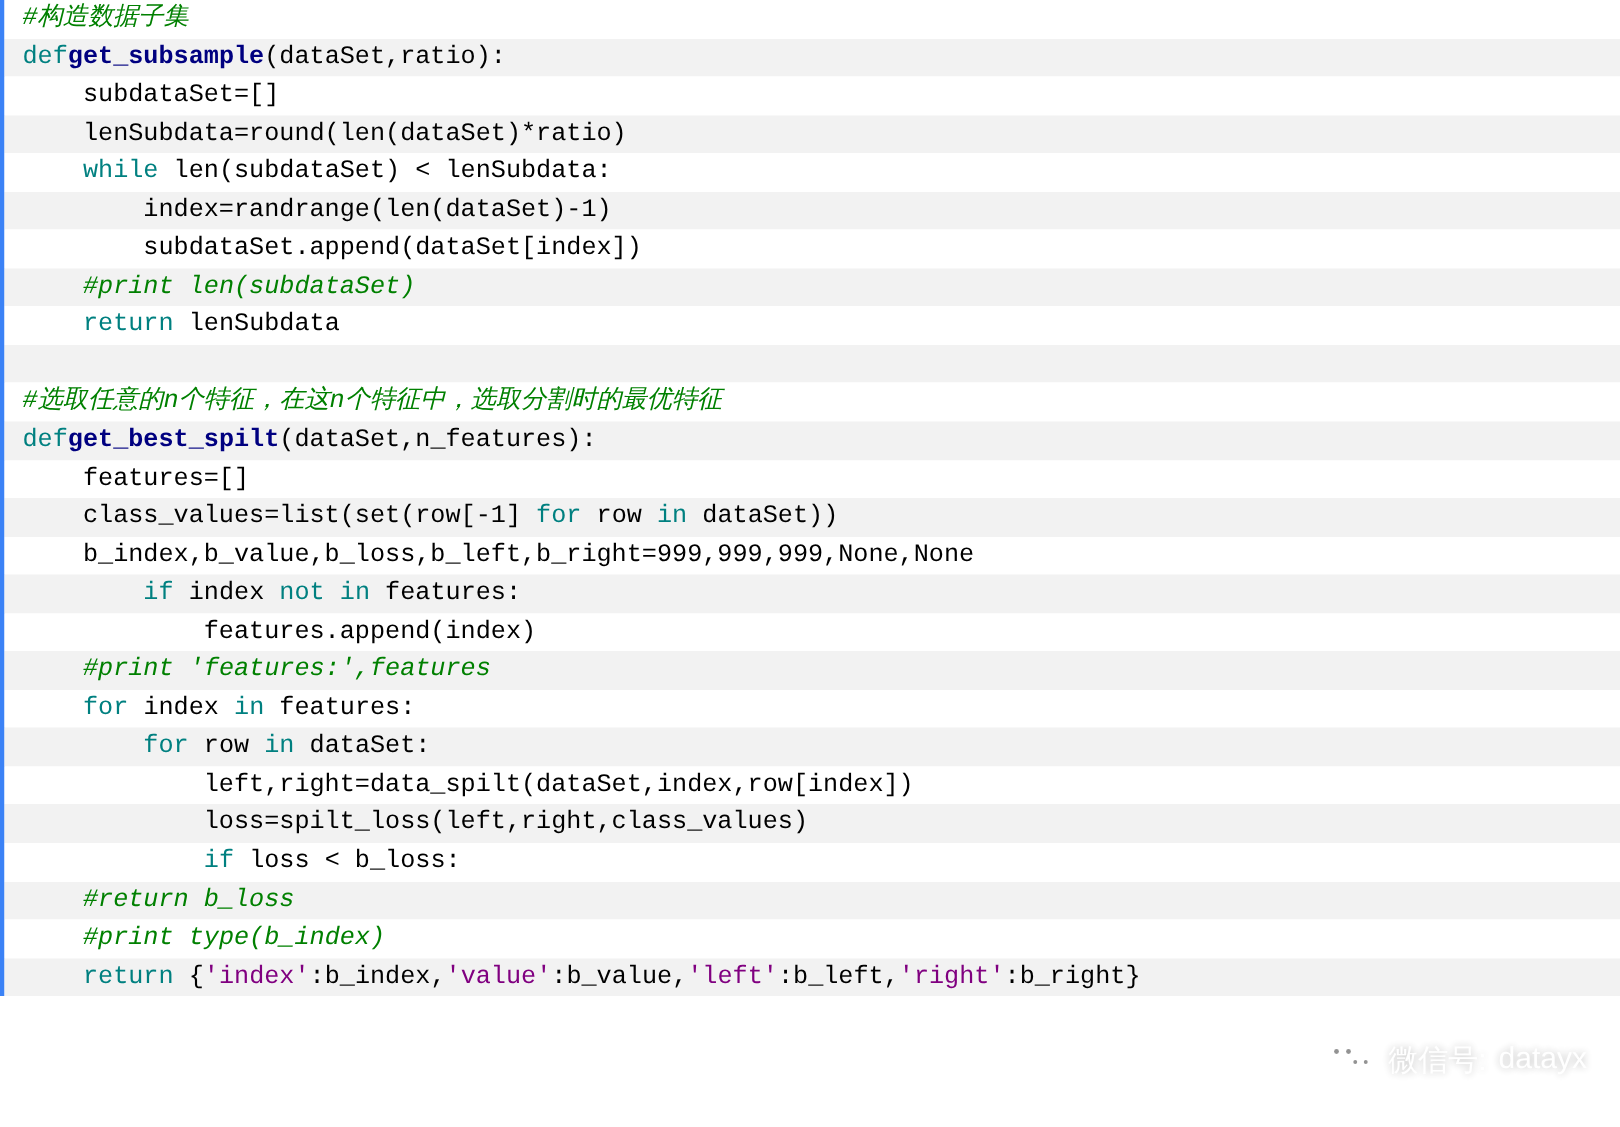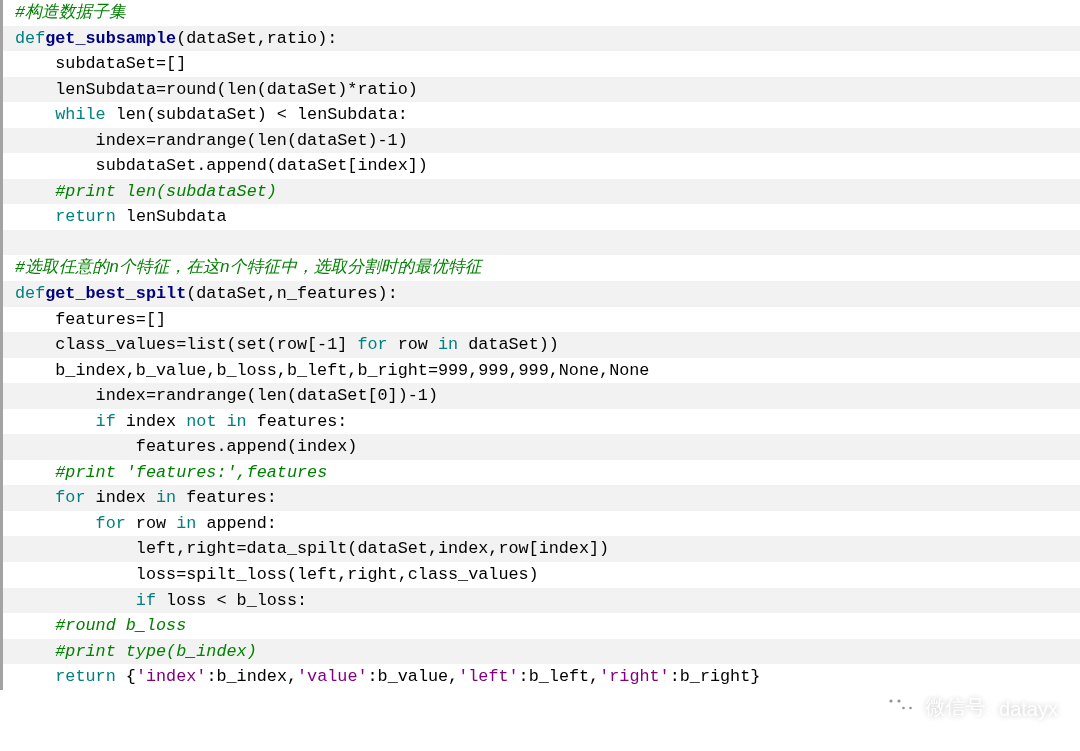--- a/index.html
+++ b/index.html
@@ -17,42 +17,42 @@
     padding: 0;
     width: 1080px;
     height: 751px;
     overflow: hidden;
     font-family: "Courier New", Courier, monospace;
     font-size: 16.8px;
     background: #fff;
     position: relative;
   }
   .code-wrap {
-    border-left: 3px solid #a3a3a3;
+    border-left: 3px solid #3b82f6;
     box-sizing: border-box;
   }
   .line {
     white-space: pre;
     padding-left: 12px;
     line-height: 25.55px;
     height: 25.55px;
     color: var(--black);
   }
   .line:nth-child(odd)  { background: var(--stripe-odd); }
   .line:nth-child(even) { background: var(--stripe-even); }
   .cmt { color: var(--green); font-style: italic; }
   .kw  { color: var(--blue); font-weight: normal; }
   .fn  { color: var(--darkblue); font-weight: bold; }
   .str { color: var(--purple); }
   .watermark {
     position: absolute;
     right: 22px;
     bottom: 30px;
     display: flex;
-    align-items: flex-end;
+    align-items: center;
     gap: 8px;
     color: #ffffff;
     font-family: Arial, "Microsoft YaHei", sans-serif;
     font-size: 20px;
     pointer-events: none;
     text-shadow: 0 0 6px rgba(0,0,0,0.3);
     opacity: 0.9;
   }
   .watermark svg { display:block; }
 </style>
@@ -68,30 +68,29 @@
     <div class="line"><span>        index=randrange(len(dataSet)-1)</span></div>
     <div class="line"><span>        subdataSet.append(dataSet[index])</span></div>
     <div class="line"><span>    </span><span class="cmt">#print len(subdataSet)</span></div>
     <div class="line"><span>    </span><span class="kw">return</span><span> lenSubdata</span></div>
     <div class="line">&nbsp;</div>
     <div class="line"><span class="cmt">#选取任意的n个特征，在这n个特征中，选取分割时的最优特征</span></div>
     <div class="line"><span class="kw">def</span><span></span><span class="fn">get_best_spilt</span><span>(dataSet,n_features):</span></div>
     <div class="line"><span>    features=[]</span></div>
     <div class="line"><span>    class_values=list(set(row[-1] </span><span class="kw">for</span><span> row </span><span class="kw">in</span><span> dataSet))</span></div>
     <div class="line"><span>    b_index,b_value,b_loss,b_left,b_right=999,999,999,None,None</span></div>
-    <div class="line"><span>        index=randrange(len(dataSet[0])-1)</span></div>
     <div class="line"><span>        </span><span class="kw">if</span><span> index </span><span class="kw">not in</span><span> features:</span></div>
     <div class="line"><span>            features.append(index)</span></div>
     <div class="line"><span>    </span><span class="cmt">#print 'features:',features</span></div>
     <div class="line"><span>    </span><span class="kw">for</span><span> index </span><span class="kw">in</span><span> features:</span></div>
-    <div class="line"><span>        </span><span class="kw">for</span><span> row </span><span class="kw">in</span><span> append:</span></div>
+    <div class="line"><span>        </span><span class="kw">for</span><span> row </span><span class="kw">in</span><span> dataSet:</span></div>
     <div class="line"><span>            left,right=data_spilt(dataSet,index,row[index])</span></div>
     <div class="line"><span>            loss=spilt_loss(left,right,class_values)</span></div>
     <div class="line"><span>            </span><span class="kw">if</span><span> loss &lt; b_loss:</span></div>
-    <div class="line"><span>    </span><span class="cmt">#round b_loss</span></div>
+    <div class="line"><span>    </span><span class="cmt">#return b_loss</span></div>
     <div class="line"><span>    </span><span class="cmt">#print type(b_index)</span></div>
     <div class="line"><span>    </span><span class="kw">return</span><span> {</span><span class="str">'index'</span><span>:b_index,</span><span class="str">'value'</span><span>:b_value,</span><span class="str">'left'</span><span>:b_left,</span><span class="str">'right'</span><span>:b_right}</span></div>
   </div>
 
 <div class="watermark">
   <span>
     <svg width="36" height="30" viewBox="0 0 36 30">
       <ellipse cx="13" cy="13" rx="12" ry="10" fill="#ffffff" opacity="0.85"></ellipse>
       <ellipse cx="25" cy="19" rx="10" ry="8.5" fill="#ffffff" opacity="0.85"></ellipse>
       <circle cx="9" cy="10" r="1.6" fill="#888"></circle>

